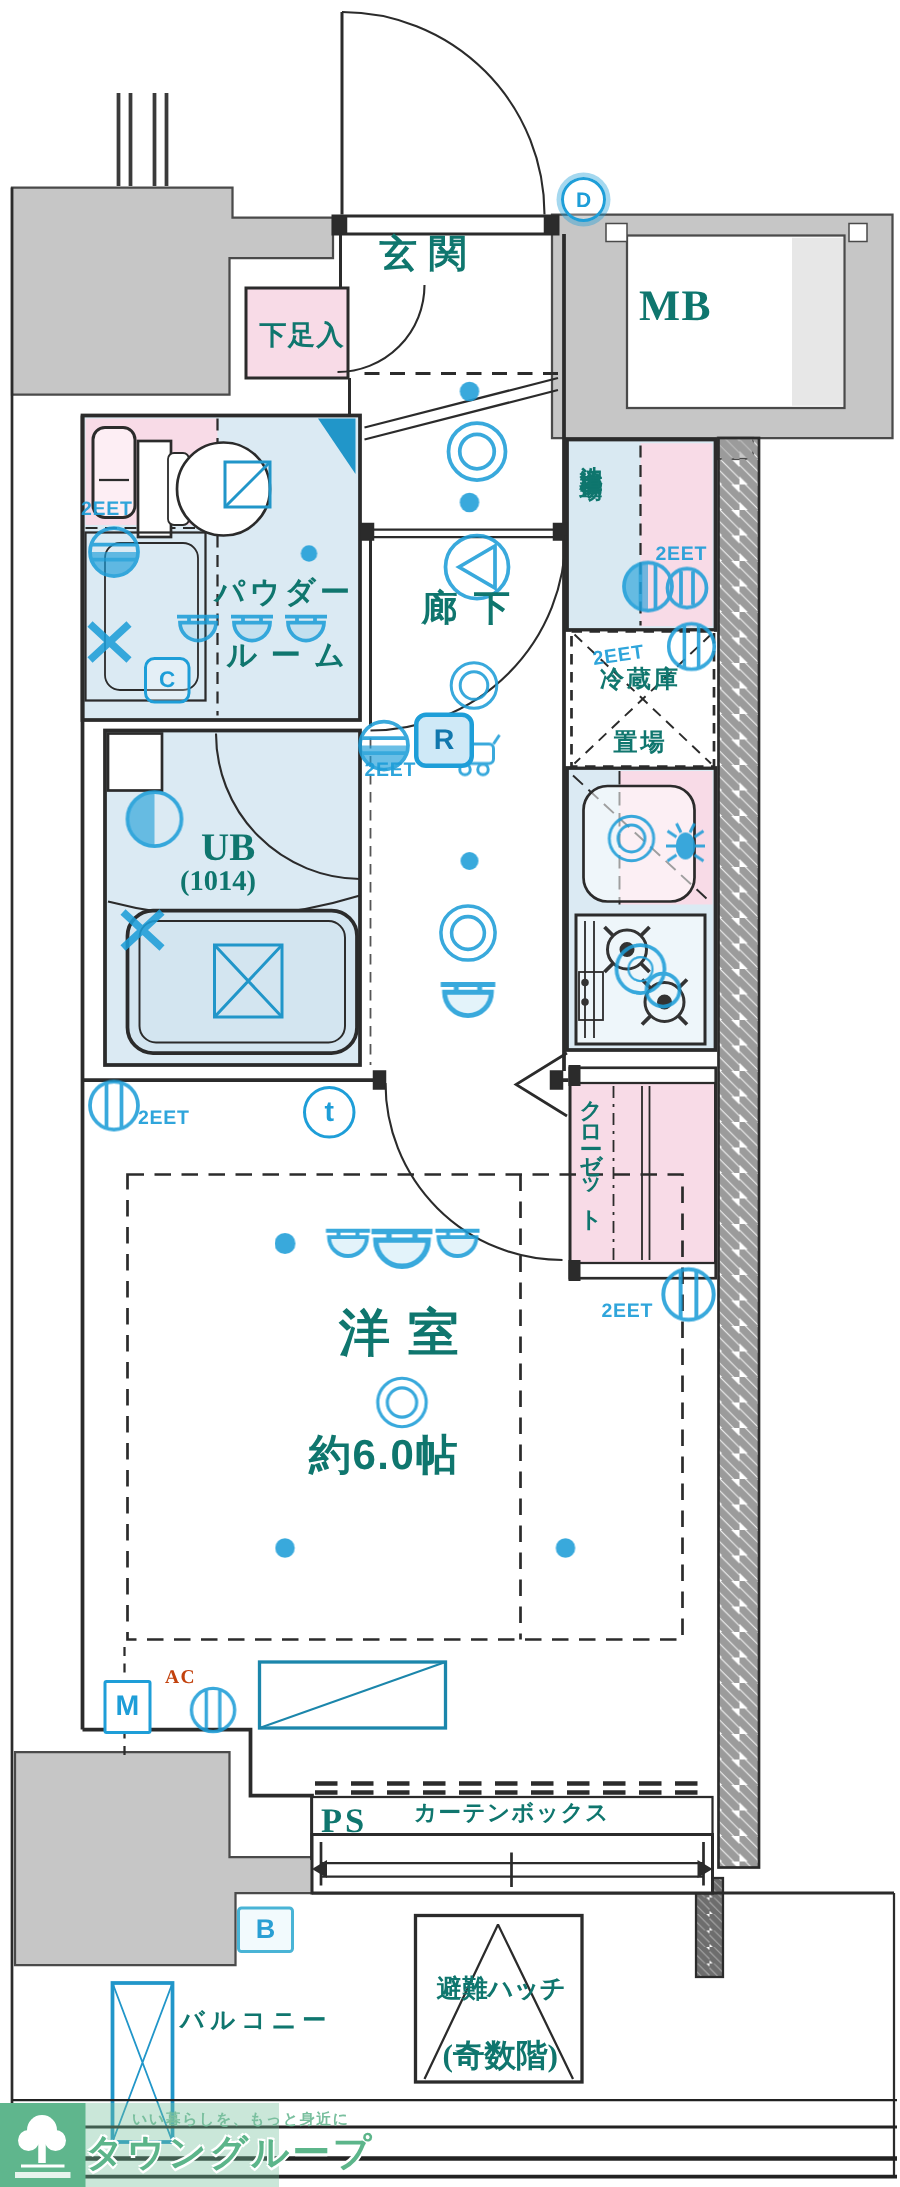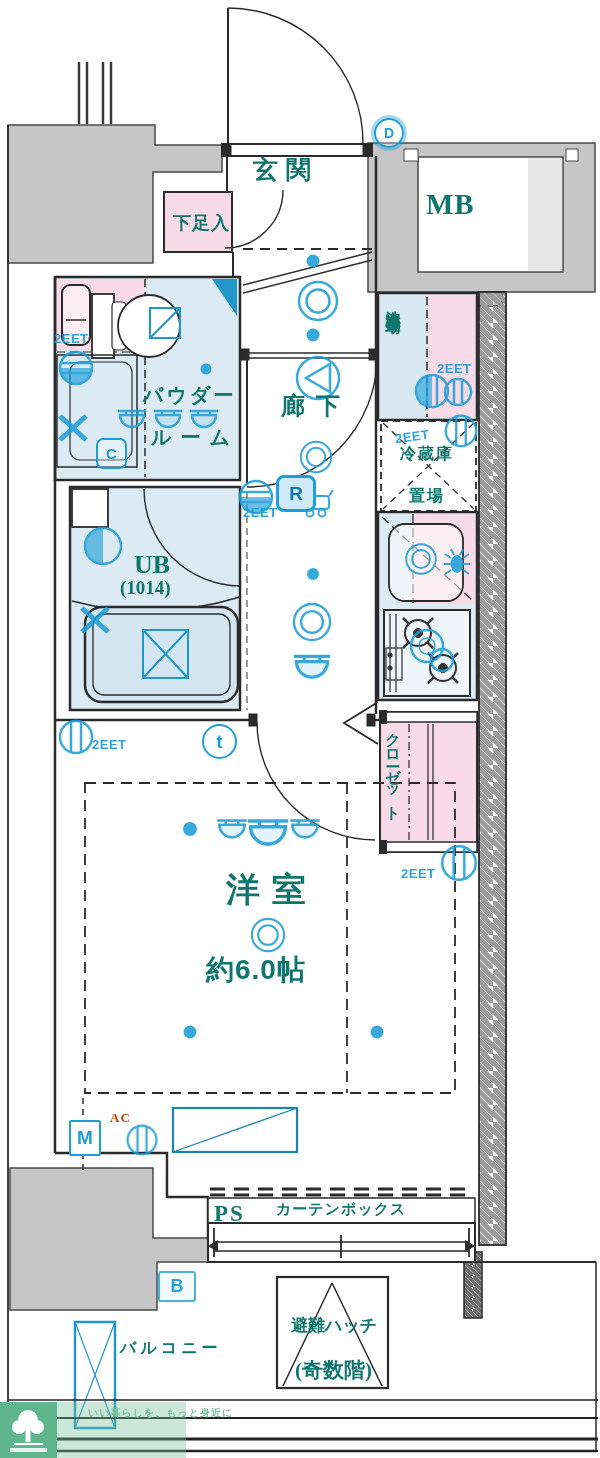--- a/index.html
+++ b/index.html
@@ -309,14 +309,15 @@
 <span class="lbl ac">AC</span>
 
 <span class="stamp" style="left:54px;top:331px;">2EET</span>
 <span class="stamp" style="left:243px;top:505px;">2EET</span>
 <span class="stamp" style="left:437px;top:361px;">2EET</span>
 <span class="stamp" style="left:395px;top:429px;transform:rotate(-8deg);">2EET</span>
 <span class="stamp" style="left:92px;top:737px;">2EET</span>
 <span class="stamp" style="left:401px;top:866px;">2EET</span>
 
 <span class="tagline">いい暮らしを、もっと身近に</span>
+<span class="brand">タウングループ</span>
 
 </div>
 
 </body></html>

